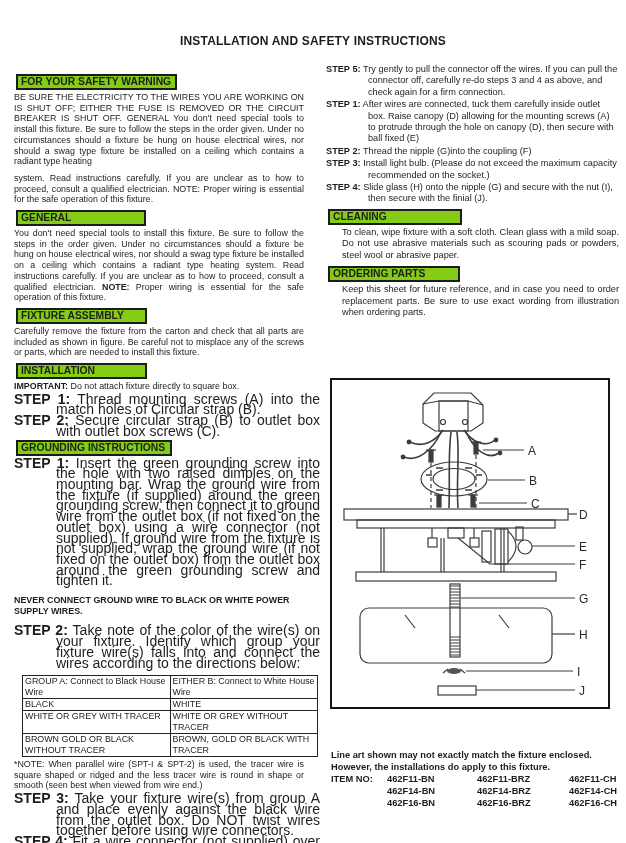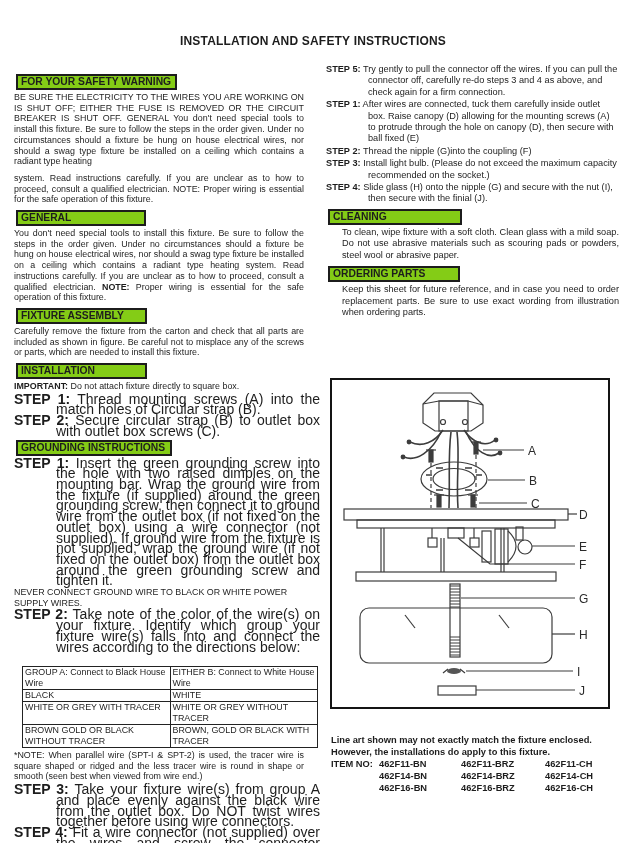--- a/index.html
+++ b/index.html
@@ -19,42 +19,42 @@
     background:#84cc16;
   }
   .p{font-size:8.9px;line-height:10.7px;text-align:justify;margin:0 16px 2px 0;}
   .p b{font-weight:700;}
   .gap{height:4px;}
   .step{
     font-size:14px;line-height:10.7px;text-align:justify;
     padding-left:42px;text-indent:-42px;margin:0;
   }
   .step b{font-weight:700;}
-  .warn{font-size:8.9px;line-height:10.7px;font-weight:400;margin:1px 0;}
+  .warn{font-size:8.9px;line-height:10.7px;font-weight:700;margin:9px 0;}
   table.wires{
-    border-collapse:collapse;margin:14px 0 2px 8px;width:296px;table-layout:fixed;
+    border-collapse:collapse;margin:7px 0 2px 8px;width:296px;table-layout:fixed;
   }
   table.wires td{
     border:1.2px solid #222;font-size:8.9px;line-height:10.4px;
     padding:0 2px 1px 2px;vertical-align:top;width:50%;
   }
   .rstep{
     font-size:9.2px;line-height:11.4px;padding-left:42px;text-indent:-42px;margin:0 0 1px 0;
   }
   .rstep b{font-weight:700;}
   .rp{font-size:9.2px;line-height:11.4px;margin:0 0 2px 16px;text-align:justify;}
   .diagram-box{
     position:absolute;left:330px;top:378px;width:276px;height:327px;
     border:2px solid #141414;background:#fff;
   }
   .diagram-box svg{display:block;}
-  .footer{position:absolute;left:331px;top:735px;width:288px;}
+  .footer{position:absolute;left:331px;top:750px;width:288px;}
   .footer .fline{font-size:9.3px;line-height:11.5px;font-weight:700;margin:0;}
   .items{display:grid;grid-template-columns:48px 82px 84px 74px;font-size:9.3px;
-    line-height:12px;font-weight:700;column-gap:0;}
+    line-height:12px;font-weight:700;column-gap:8px;}
   .items .cell{white-space:nowrap;}
 </style>
 </head>
 <body>
 
 <div class="title">INSTALLATION AND SAFETY INSTRUCTIONS</div>
 
 <div class="col-left">
   <div class="box-head" style="min-width:160px">FOR YOUR SAFETY WARNING</div>
   <p class="p">BE SURE THE ELECTRICITY TO THE WIRES YOU ARE WORKING ON IS SHUT OFF; EITHER THE FUSE IS REMOVED OR THE CIRCUIT BREAKER IS SHUT OFF. GENERAL You don't need special tools to install this fixture. Be sure to follow the steps in the order given. Under no circumstances should a fixture be hung on house electrical wires, nor should a swag type fixture be installed on a ceiling which contains a radiant type heating</p>

